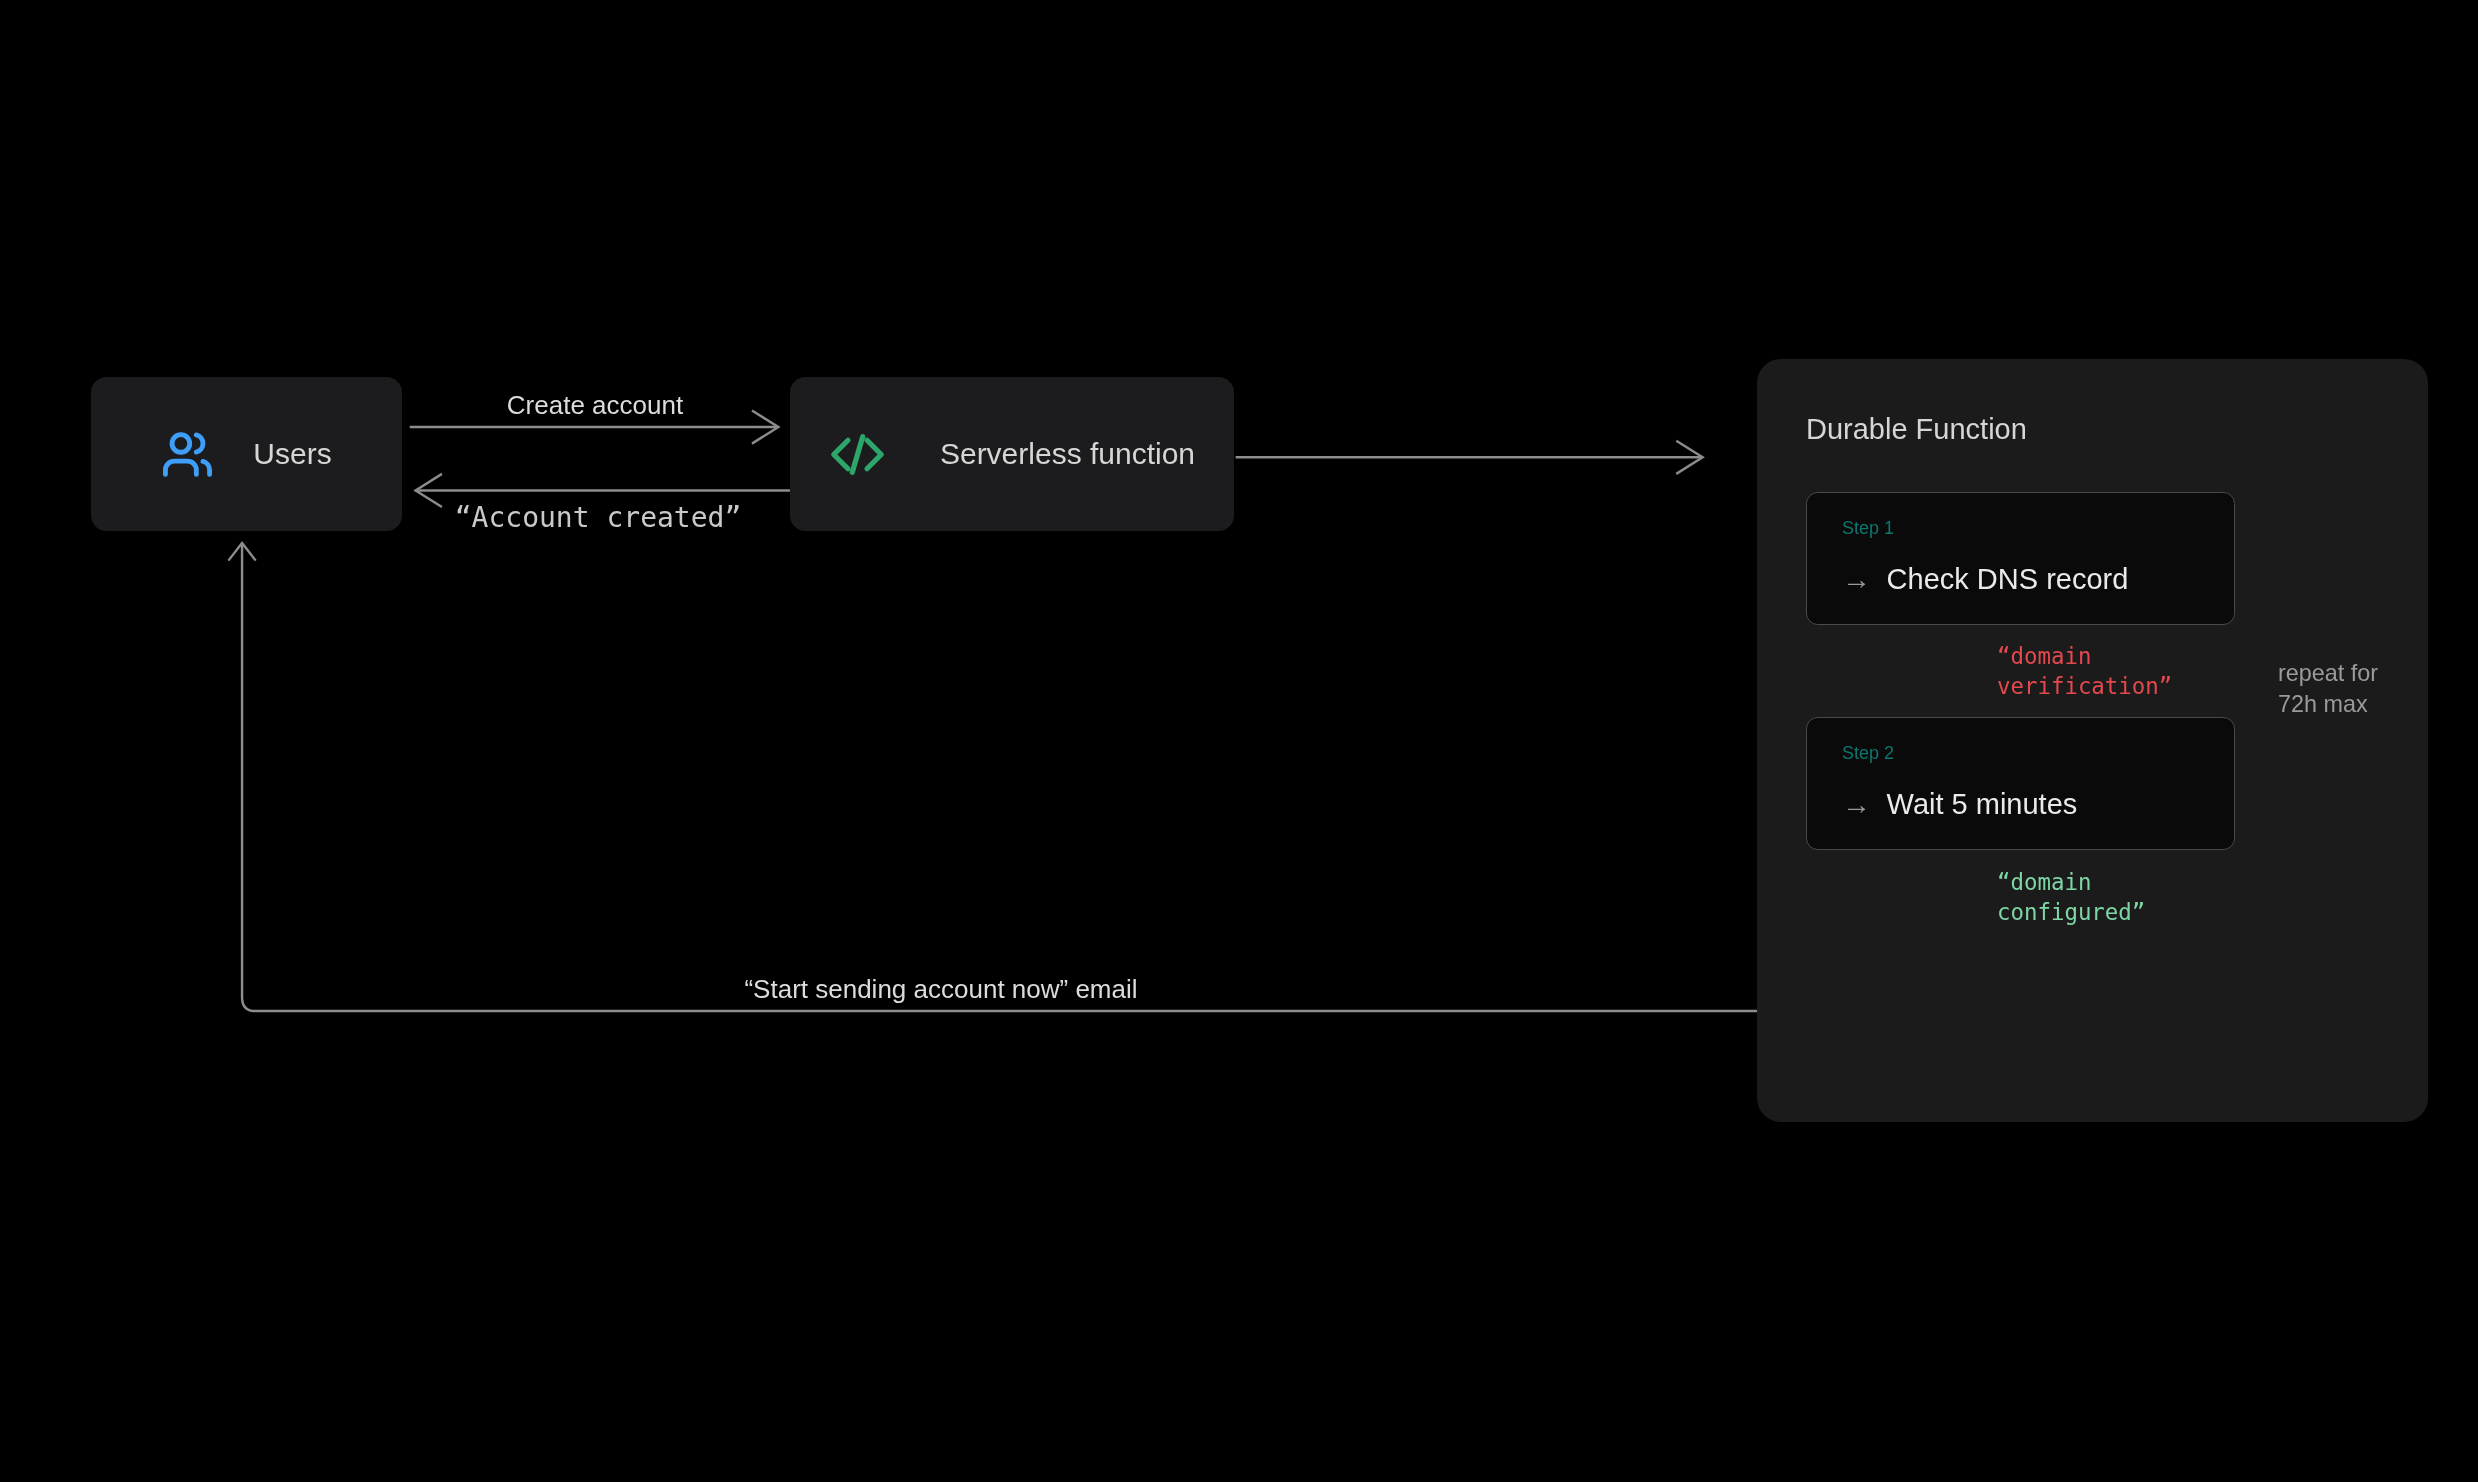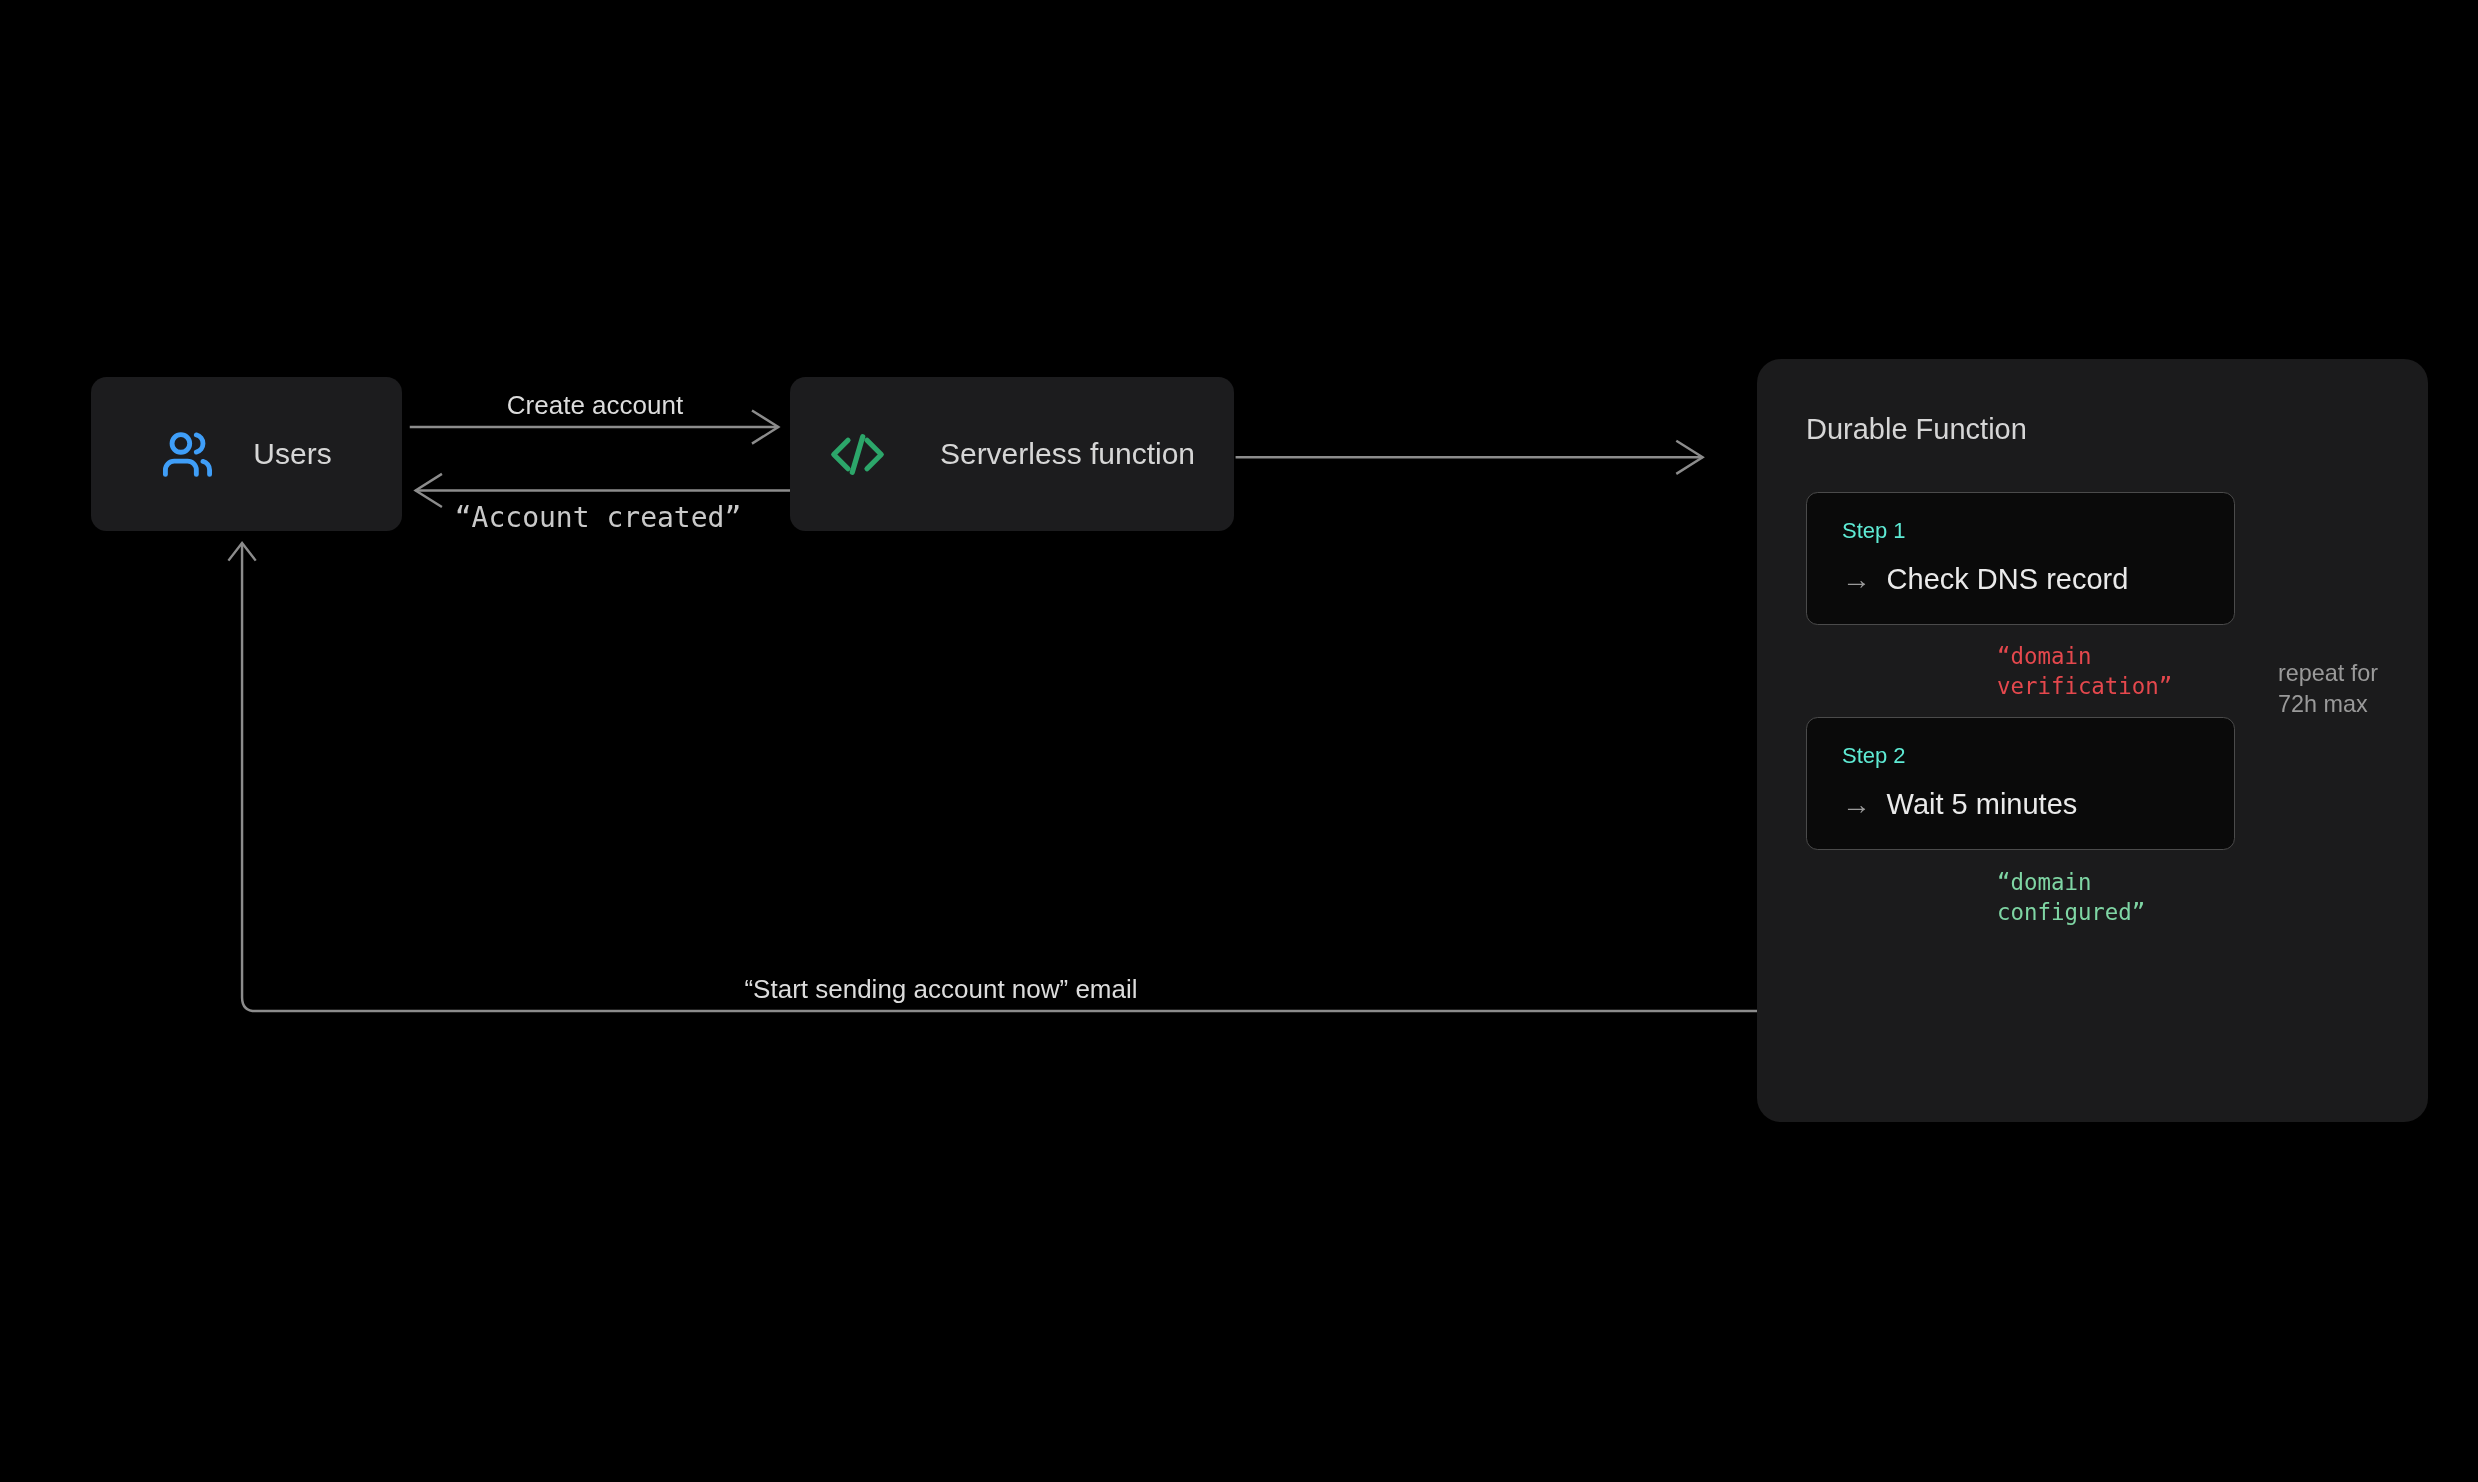--- a/index.html
+++ b/index.html
@@ -66,22 +66,22 @@
     border: 1.5px solid #4b4b4b;
     border-radius: 11.7px;
     box-sizing: border-box;
   }
   #step1 { top: 133px; height: 133px; }
   #step2 { top: 358px; height: 133px; }
   #step3 { top: 579px; height: 137px; }
   .step-name {
     position: absolute;
     left: 35px; top: 25px;
-    font-size: 22px;
-    color: #5eead4;
+    font-size: 18px;
+    color: #0f766e;
   }
   .step-action {
     position: absolute;
     left: 35px; top: 70px;
     font-size: 29px;
     color: #eaeaea;
     white-space: nowrap;
   }
   .step-arrow {
     color: #9a9a9a;

